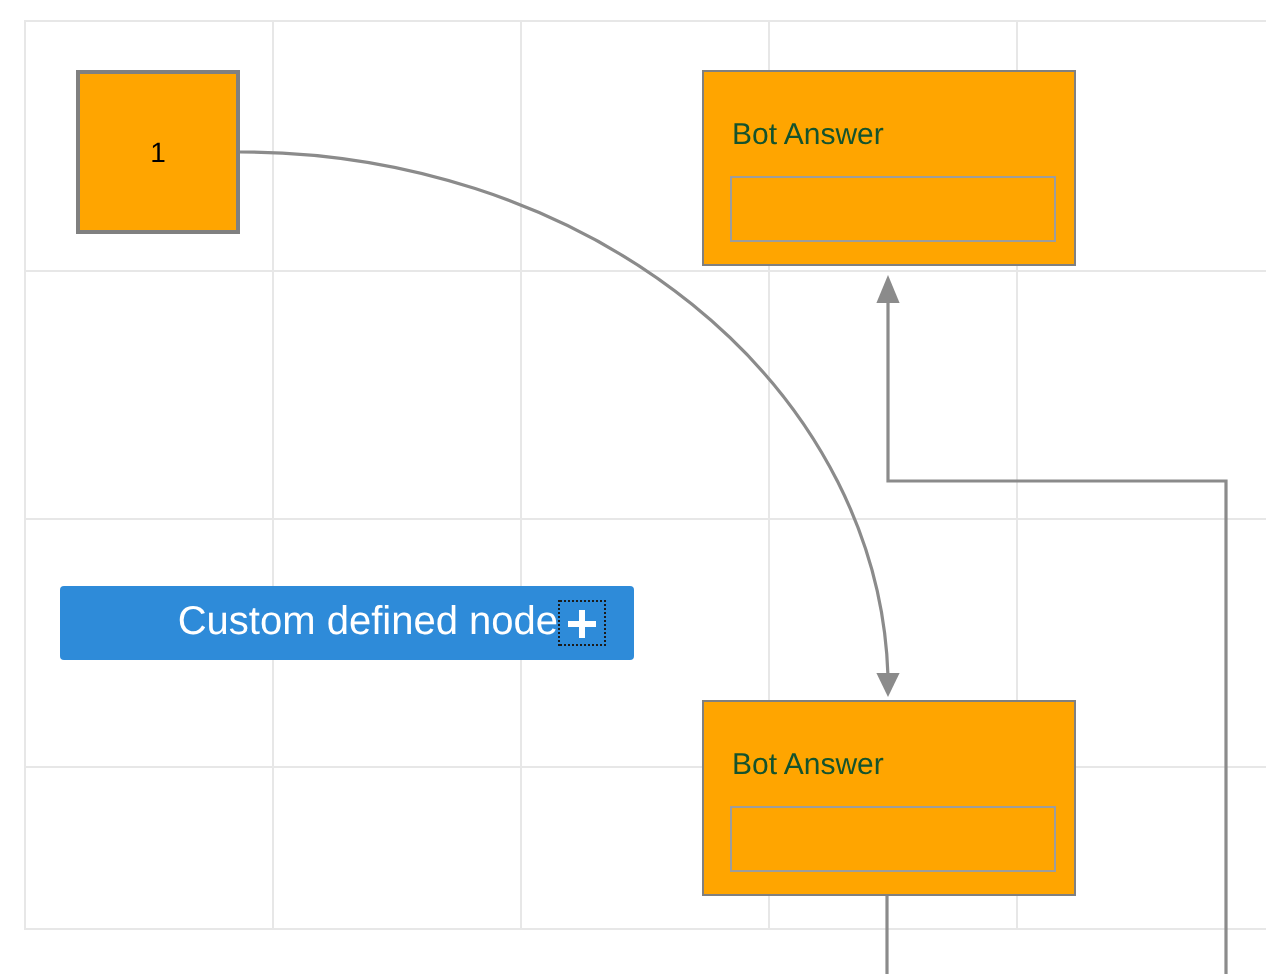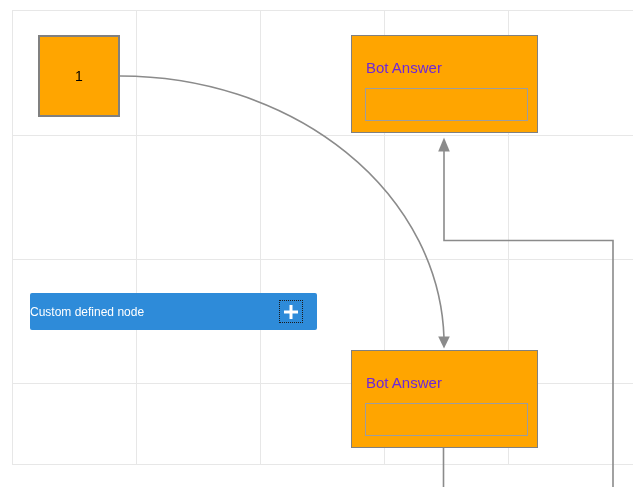--- a/index.html
+++ b/index.html
@@ -25,40 +25,40 @@
   }
 
   .bot-node {
     width: 187px; height: 98px;
     border: 1.5px solid #808080;
   }
   .bot-node.top { left: 351px; top: 35px; }
   .bot-node.bottom { left: 351px; top: 350px; }
   .bot-title {
     position: absolute; left: 14px; top: 23px;
-    font-size: 15px; color: #6d28d9; white-space: nowrap;
+    font-size: 15px; color: #14532d; white-space: nowrap;
   }
   .bot-field {
     position: absolute; left: 13px; top: 52px;
     width: 163px; height: 33px;
     border: 1px solid #9d9d9d;
     background: transparent;
   }
 
   .custom-node {
     left: 30px; top: 293px;
     width: 287px; height: 37px;
     border-radius: 2px;
     display: flex; align-items: center;
     color: #ffffff;
   }
   .custom-label {
     flex: 1 1 auto;
-    text-align: left;
-    font-size: 12px;
+    text-align: right;
+    font-size: 20px;
     white-space: nowrap;
   }
   .plus-box {
     flex: 0 0 auto;
     width: 24px; height: 23px;
     margin-right: 14px;
     border: 1px dotted #1b1b1b;
     display: flex; align-items: center; justify-content: center;
   }
 </style>

